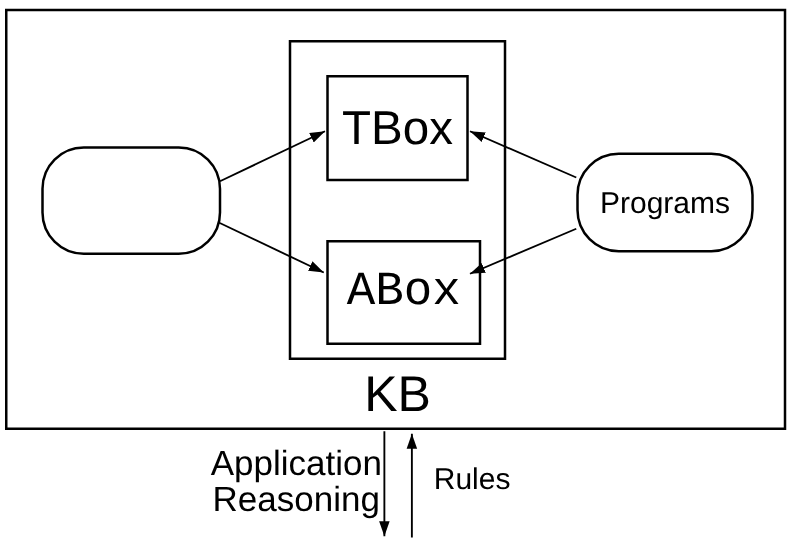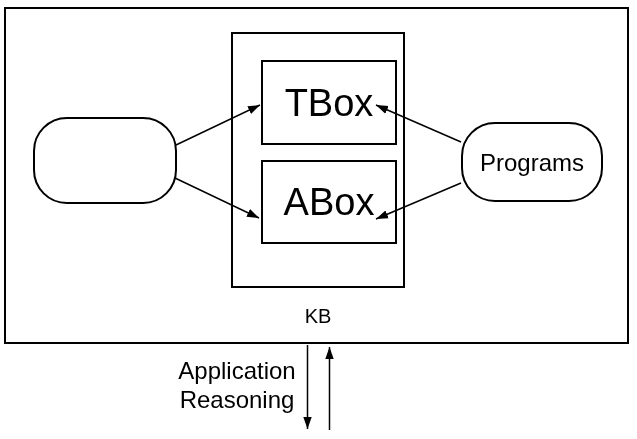--- a/index.html
+++ b/index.html
@@ -47,37 +47,38 @@
     display: flex;
     align-items: center;
     justify-content: center;
     font-size: 38px;
     line-height: 1;
     letter-spacing: 0px;
   }
   .tbox {
     left: 261px;
     top: 60px;
-    width: 136px;
+    width: 114px;
     height: 85px;
     align-items: center;
   }
   .abox {
     left: 261px;
-    top: 160px;
-    width: 136px;
+    top: 192px;
+    width: 124px;
     height: 84px;
+    font-family: Liberation Mono, monospace;
   }
   .kb-label {
     position: absolute;
     left: 231px;
     top: 298px;
     width: 174px;
     text-align: center;
-    font-size: 20px;
+    font-size: 40px;
     line-height: 36px;
   }
   .stadium {
     position: absolute;
     border: 2px solid #000000;
     box-sizing: border-box;
     border-radius: 34px;
     background: #ffffff;
     display: flex;
     flex-direction: column;
@@ -106,21 +107,21 @@
     width: 637px;
     height: 439px;
     pointer-events: none;
   }
   .app-programs {
     position: absolute;
     left: 157px;
     top: 356px;
     width: 160px;
     text-align: center;
-    font-size: 24px;
+    font-size: 28px;
     line-height: 29px;
   }
   .rules-label {
     position: absolute;
     left: 347px;
     top: 370px;
     font-size: 24px;
     line-height: 28px;
   }
 </style>
@@ -168,14 +169,15 @@
     <line x1="307.5" y1="345" x2="307.5" y2="429" stroke="#000000" stroke-width="1.5" marker-end="url(#arrowhead)"></line>
 
     <line x1="329.5" y1="430" x2="329.5" y2="347" stroke="#000000" stroke-width="1.5" marker-end="url(#arrowhead)"></line>
   </svg>
 
   <div class="app-programs">
     <div>Application</div>
     <div>Reasoning</div>
   </div>
 
+  <div class="rules-label">Rules</div>
 
 </div>
 
 </body></html>

